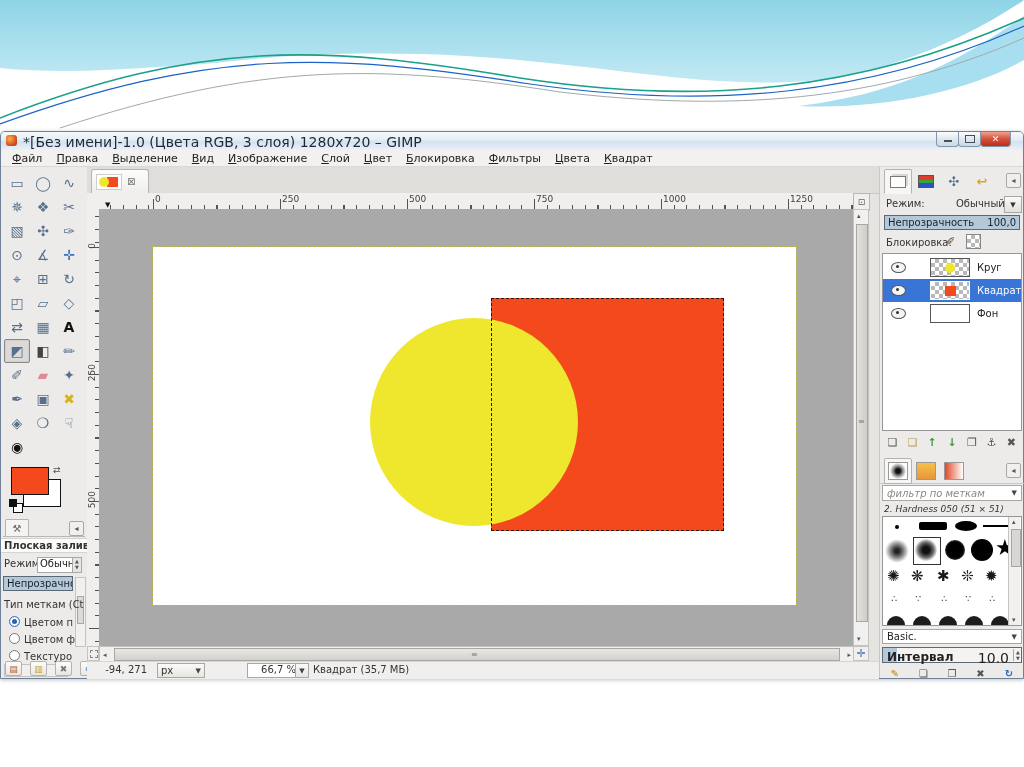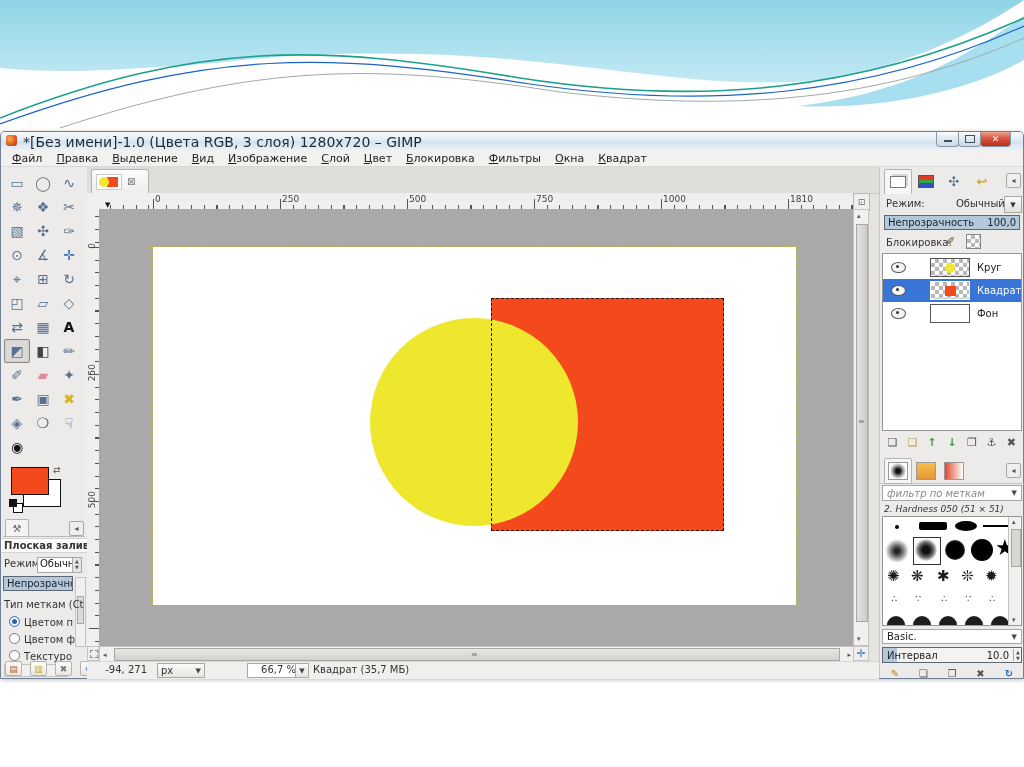--- a/index.html
+++ b/index.html
@@ -180,21 +180,21 @@
   <div id="menubar" class="abs">
     <span class="mi">Файл</span>
     <span class="mi">Правка</span>
     <span class="mi">Выделение</span>
     <span class="mi">Вид</span>
     <span class="mi">Изображение</span>
     <span class="mi">Слой</span>
     <span class="mi">Цвет</span>
     <span class="mi">Блокировка</span>
     <span class="mi">Фильтры</span>
-    <span class="mi">Окна</span>
+    <span class="mi">Цвета</span>
     <span class="mi">Квадрат</span>
   </div>
 
   <div id="toolbox" class="abs">
     <div id="tools" class="abs">
       <span class="tool">▭</span>
       <span class="tool">◯</span>
       <span class="tool">∿</span>
       <span class="tool">✵</span>
       <span class="tool">❖</span>
@@ -294,21 +294,21 @@
     </div>
 
     <div id="ruler-corner" class="abs"></div>
     <div id="hruler" class="abs">
       <span id="hmarker">▼</span>
       <span class="hlab" style="left:56px;">0</span>
       <span class="hlab" style="left:183px;">250</span>
       <span class="hlab" style="left:310px;">500</span>
       <span class="hlab" style="left:437px;">750</span>
       <span class="hlab" style="left:564px;">1000</span>
-      <span class="hlab" style="left:691px;">1810</span>
+      <span class="hlab" style="left:691px;">1250</span>
     </div>
     <div id="hruler-zoombtn" class="abs">⊡</div>
     <div id="vruler" class="abs">
       <span class="vlab" style="top:34px;">0</span>
       <span class="vlab" style="top:155px;">250</span>
       <span class="vlab" style="top:282px;">500</span>
     </div>
 
     <div id="viewport" class="abs">
       <div id="page" class="abs"></div>
@@ -469,22 +469,22 @@
       <div class="thumb abs"></div>
       <span class="sbtn abs" style="left:3px;bottom:1px;">▾</span>
     </div>
 
     <div id="group-combo" class="abs">
       <span>Basic.</span>
       <span style="font-size:7px;color:#444;">▼</span>
     </div>
 
     <div id="spacing-row" class="abs">
-      <span class="abs" style="left:4px;top:2px;font-size:10px;color:#222;">Интервал</span>
-      <span class="abs" style="right:12px;top:2px;font-size:10px;color:#222;">10.0</span>
+      <span class="abs" style="left:4px;top:2px;font-size:12px;color:#222;font-weight:bold;">Интервал</span>
+      <span class="abs" style="right:12px;top:2px;font-size:14px;color:#222;">10.0</span>
       <div id="spacing-spin" class="abs">▲<br>▼</div>
     </div>
 
     <div id="brush-btns" class="abs">
       <span class="bb" style="color:#b8860b;">✎</span>
       <span class="bb">❏</span>
       <span class="bb">❐</span>
       <span class="bb">✖</span>
       <span class="bb" style="color:#2a6ebf;font-weight:bold;">↻</span>
     </div>

